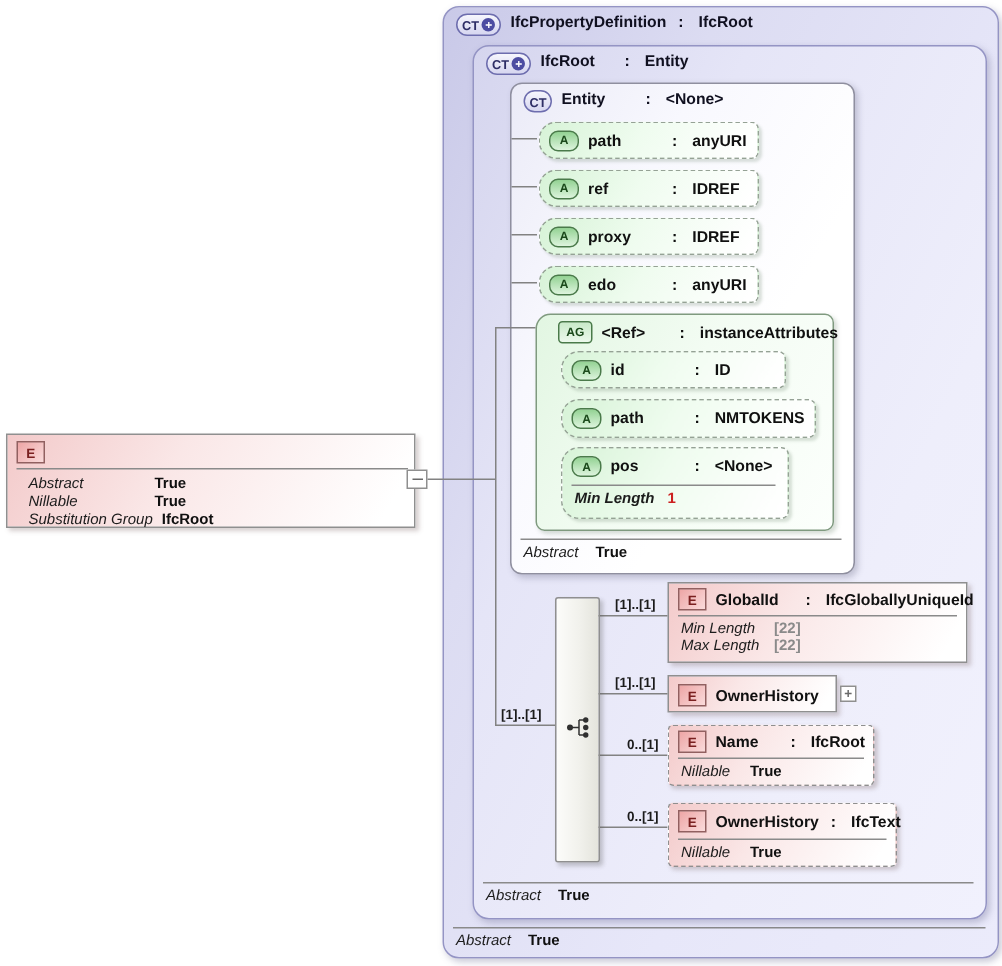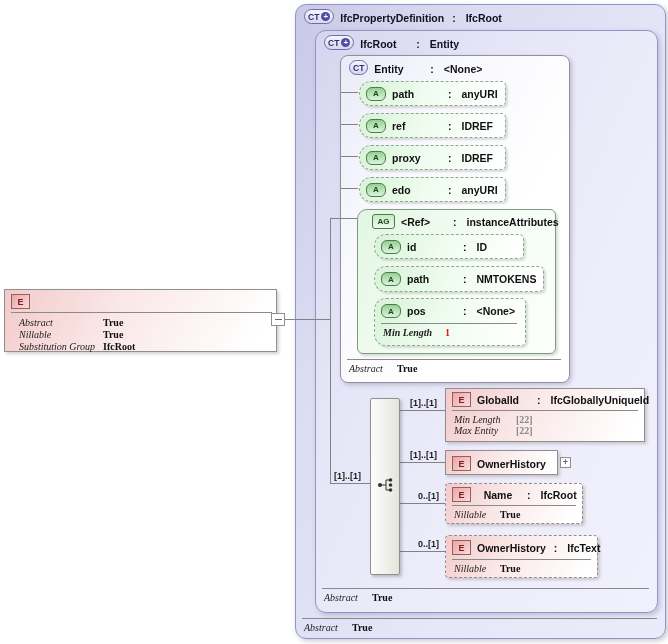--- a/index.html
+++ b/index.html
@@ -9,21 +9,21 @@
   }
   .abs{position:absolute;}
 
   
   .ct-frame{
     border:1px solid #9494c4;border-radius:11px;
     box-shadow:2px 2px 5px rgba(100,100,140,.35);
   }
   .ct-outer{background:linear-gradient(115deg,#c9c9e8 0%,#dcdcf2 28%,#e7e7f9 65%,#ebebfb 100%);}
   .ct-inner{background:linear-gradient(115deg,#d5d5ee 0%,#e5e5f7 30%,#eeeefb 70%,#f1f1fd 100%);}
-  .ct-title{display:flex;align-items:flex-end;gap:6px;font-size:10.5px;font-weight:bold;color:#101020;white-space:nowrap;}
+  .ct-title{display:flex;align-items:flex-start;gap:6px;font-size:10.5px;font-weight:bold;color:#101020;white-space:nowrap;}
   .ct-badge{
     display:inline-flex;align-items:center;gap:2px;height:13px;padding:0 3px;
     border:1px solid #6d6dae;border-radius:8px;
     background:linear-gradient(#f6f6fd,#d6d6f0);
     font-size:8.5px;font-weight:bold;color:#2e2e66;
   }
   .plus-circle{
     display:inline-block;width:9px;height:9px;border-radius:50%;
     background:#4d4da2;color:#ffffff;font-size:8px;line-height:9px;text-align:center;font-weight:bold;
   }
@@ -73,30 +73,30 @@
   .el-title{display:flex;align-items:center;gap:6px;font-size:10.5px;font-weight:bold;color:#101010;white-space:nowrap;}
   .e-badge{
     flex:0 0 auto;width:17px;height:13px;border:1px solid #916060;
     background:linear-gradient(135deg,#eda5a5,#fadbdb);
     display:flex;align-items:center;justify-content:center;
     font-size:9px;font-weight:bold;color:#7a2020;
   }
   .sep{border-top:1px solid #8a8a8a;}
 
   
-  .facet-row{display:flex;align-items:baseline;font-size:10px;line-height:11px;white-space:nowrap;font-family:Liberation Serif, serif;}
+  .facet-row{display:flex;align-items:baseline;font-size:10px;line-height:11px;white-space:nowrap;}
   .facet-label{font-style:italic;color:#1c1c1c;}
   .facet-value{font-weight:bold;color:#101010;margin-left:6px;}
   .facet-value.gray{color:#8a8a8a;}
   .facet-value.red{color:#cc2020;}
   .fl-56{min-width:56px;} .fl-42{min-width:42px;} .fl-40{min-width:40px;} .fl-78{min-width:78px;}
 
   
   .nw48{display:inline-block;min-width:48px;} .nw52{display:inline-block;min-width:52px;}
-  .nw44{display:inline-block;min-width:44px;} .nw42{display:inline-block;min-width:42px;text-align:center;}
+  .nw44{display:inline-block;min-width:44px;} .nw42{display:inline-block;min-width:42px;}
 
   
   .line{background:#828282;}
   .card-label{font-size:9px;font-weight:bold;color:#1a1a1a;white-space:nowrap;}
 
   
   .seq-box{
     border:1px solid #8f8f8f;border-radius:2px;
     background:linear-gradient(to right,#fcfcfa 0%,#f1f1ec 55%,#e4e4dc 100%);
     box-shadow:2px 2px 3px rgba(80,80,80,.3);
@@ -263,21 +263,21 @@
       <span class="nw52">GlobalId</span>
         <span class="colon">:</span>
         <span>IfcGloballyUniqueId</span>
     </div>
     <div class="abs sep" style="left:6px;top:21px;width:186px;"></div>
     <div class="abs facet-row" style="left:8px;top:25px;">
       <span class="facet-label fl-56">Min Length</span>
       <span class="facet-value gray">[22]</span>
     </div>
     <div class="abs facet-row" style="left:8px;top:36px;">
-      <span class="facet-label fl-56">Max Entity</span>
+      <span class="facet-label fl-56">Max Length</span>
       <span class="facet-value gray">[22]</span>
     </div>
   </div>
 
   <div class="abs el-box" style="left:445px;top:450px;width:113px;height:25px;">
     <div class="abs el-title" style="left:6px;top:5px;">
       <span class="e-badge">E</span>
       <span>OwnerHistory</span>
     </div>
   </div>

